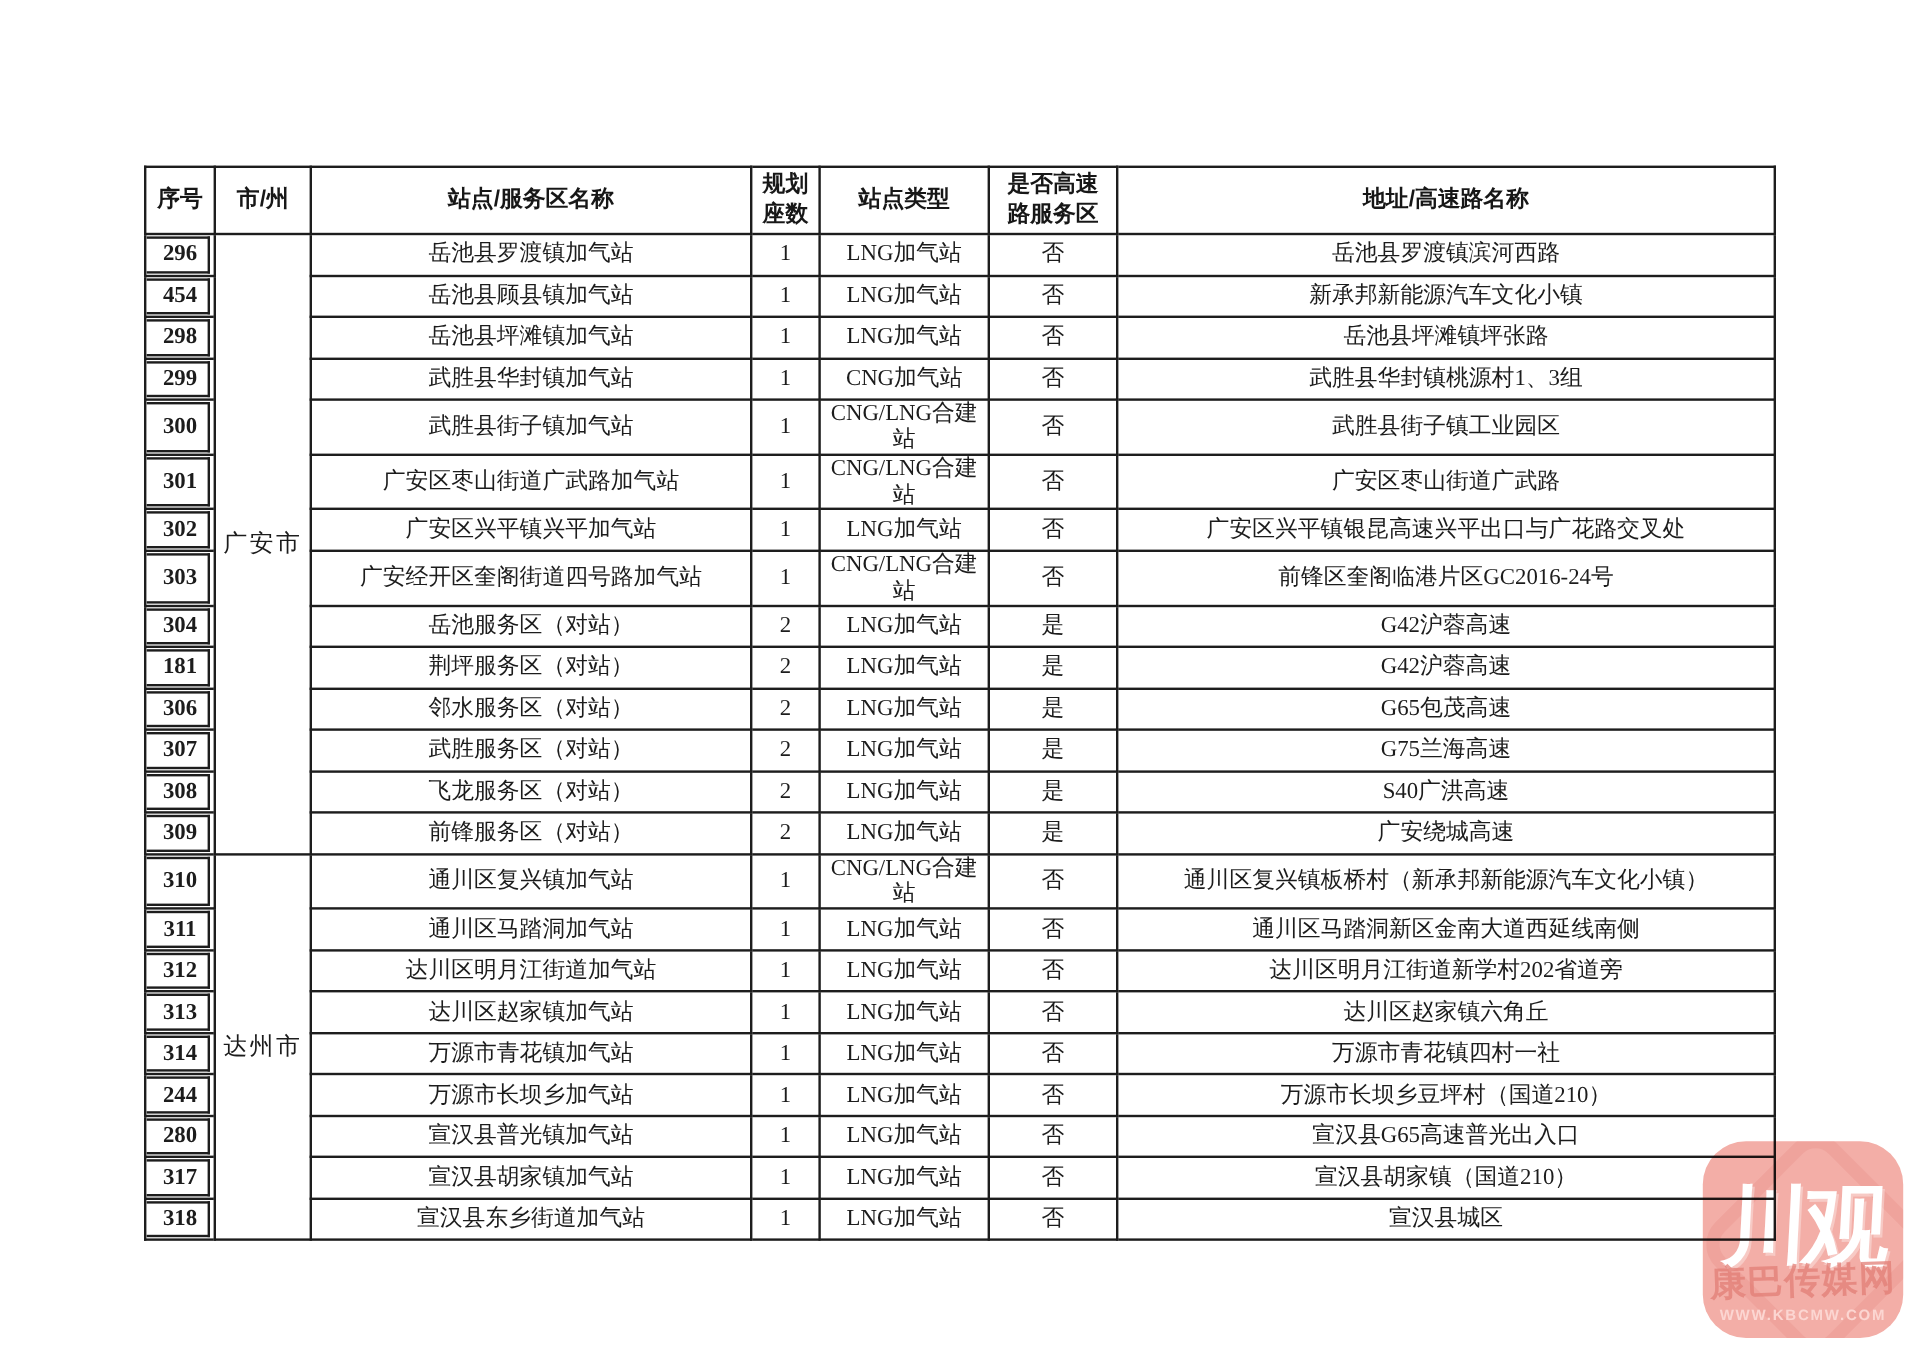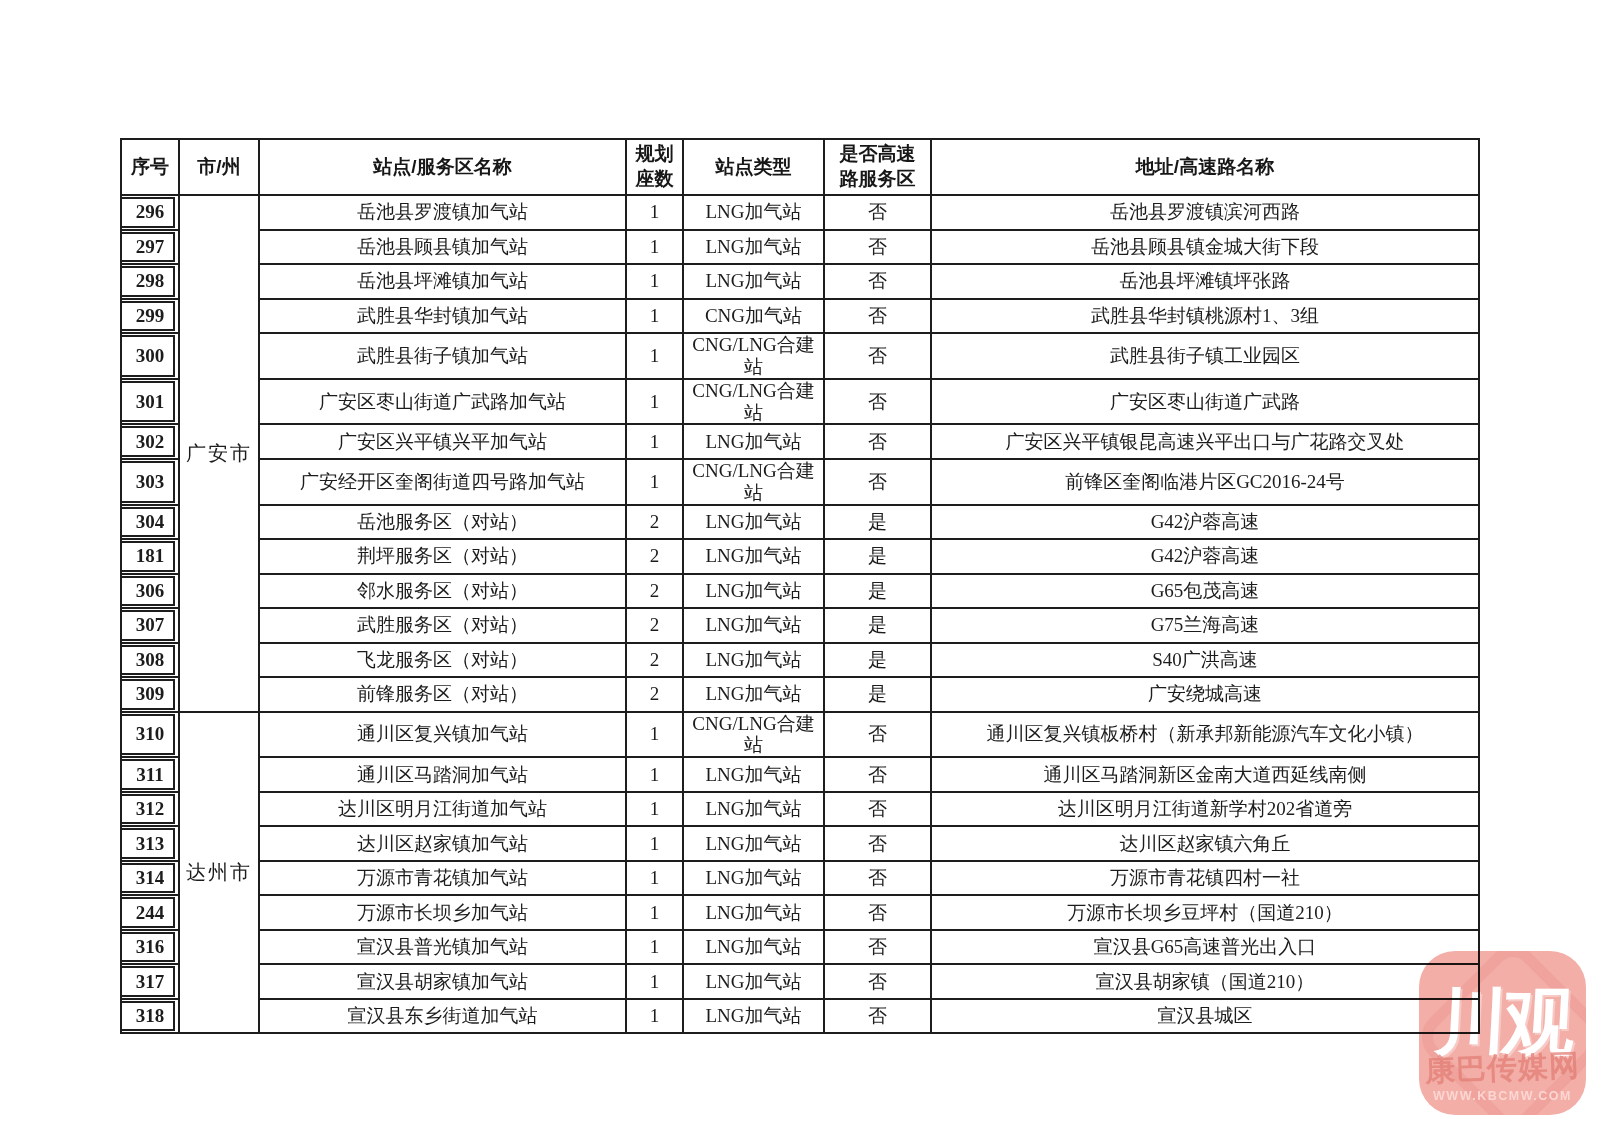--- a/index.html
+++ b/index.html
@@ -139,26 +139,26 @@
         <tr>
           <td class="seq">296</td>
           <td class="city" rowspan="14">广安市</td>
           <td>岳池县罗渡镇加气站</td>
           <td>1</td>
           <td>LNG加气站</td>
           <td>否</td>
           <td>岳池县罗渡镇滨河西路</td>
         </tr>
         <tr>
-          <td class="seq">297</td>
+          <td class="seq">454</td>
           <td>岳池县顾县镇加气站</td>
           <td>1</td>
           <td>LNG加气站</td>
           <td>否</td>
-          <td>岳池县顾县镇金城大街下段</td>
+          <td>新承邦新能源汽车文化小镇</td>
         </tr>
         <tr>
           <td class="seq">298</td>
           <td>岳池县坪滩镇加气站</td>
           <td>1</td>
           <td>LNG加气站</td>
           <td>否</td>
           <td>岳池县坪滩镇坪张路</td>
         </tr>
         <tr>
@@ -292,21 +292,21 @@
         </tr>
         <tr>
           <td class="seq">244</td>
           <td>万源市长坝乡加气站</td>
           <td>1</td>
           <td>LNG加气站</td>
           <td>否</td>
           <td>万源市长坝乡豆坪村（国道210）</td>
         </tr>
         <tr>
-          <td class="seq">316</td>
+          <td class="seq">280</td>
           <td>宣汉县普光镇加气站</td>
           <td>1</td>
           <td>LNG加气站</td>
           <td>否</td>
           <td>宣汉县G65高速普光出入口</td>
         </tr>
         <tr>
           <td class="seq">317</td>
           <td>宣汉县胡家镇加气站</td>
           <td>1</td>

